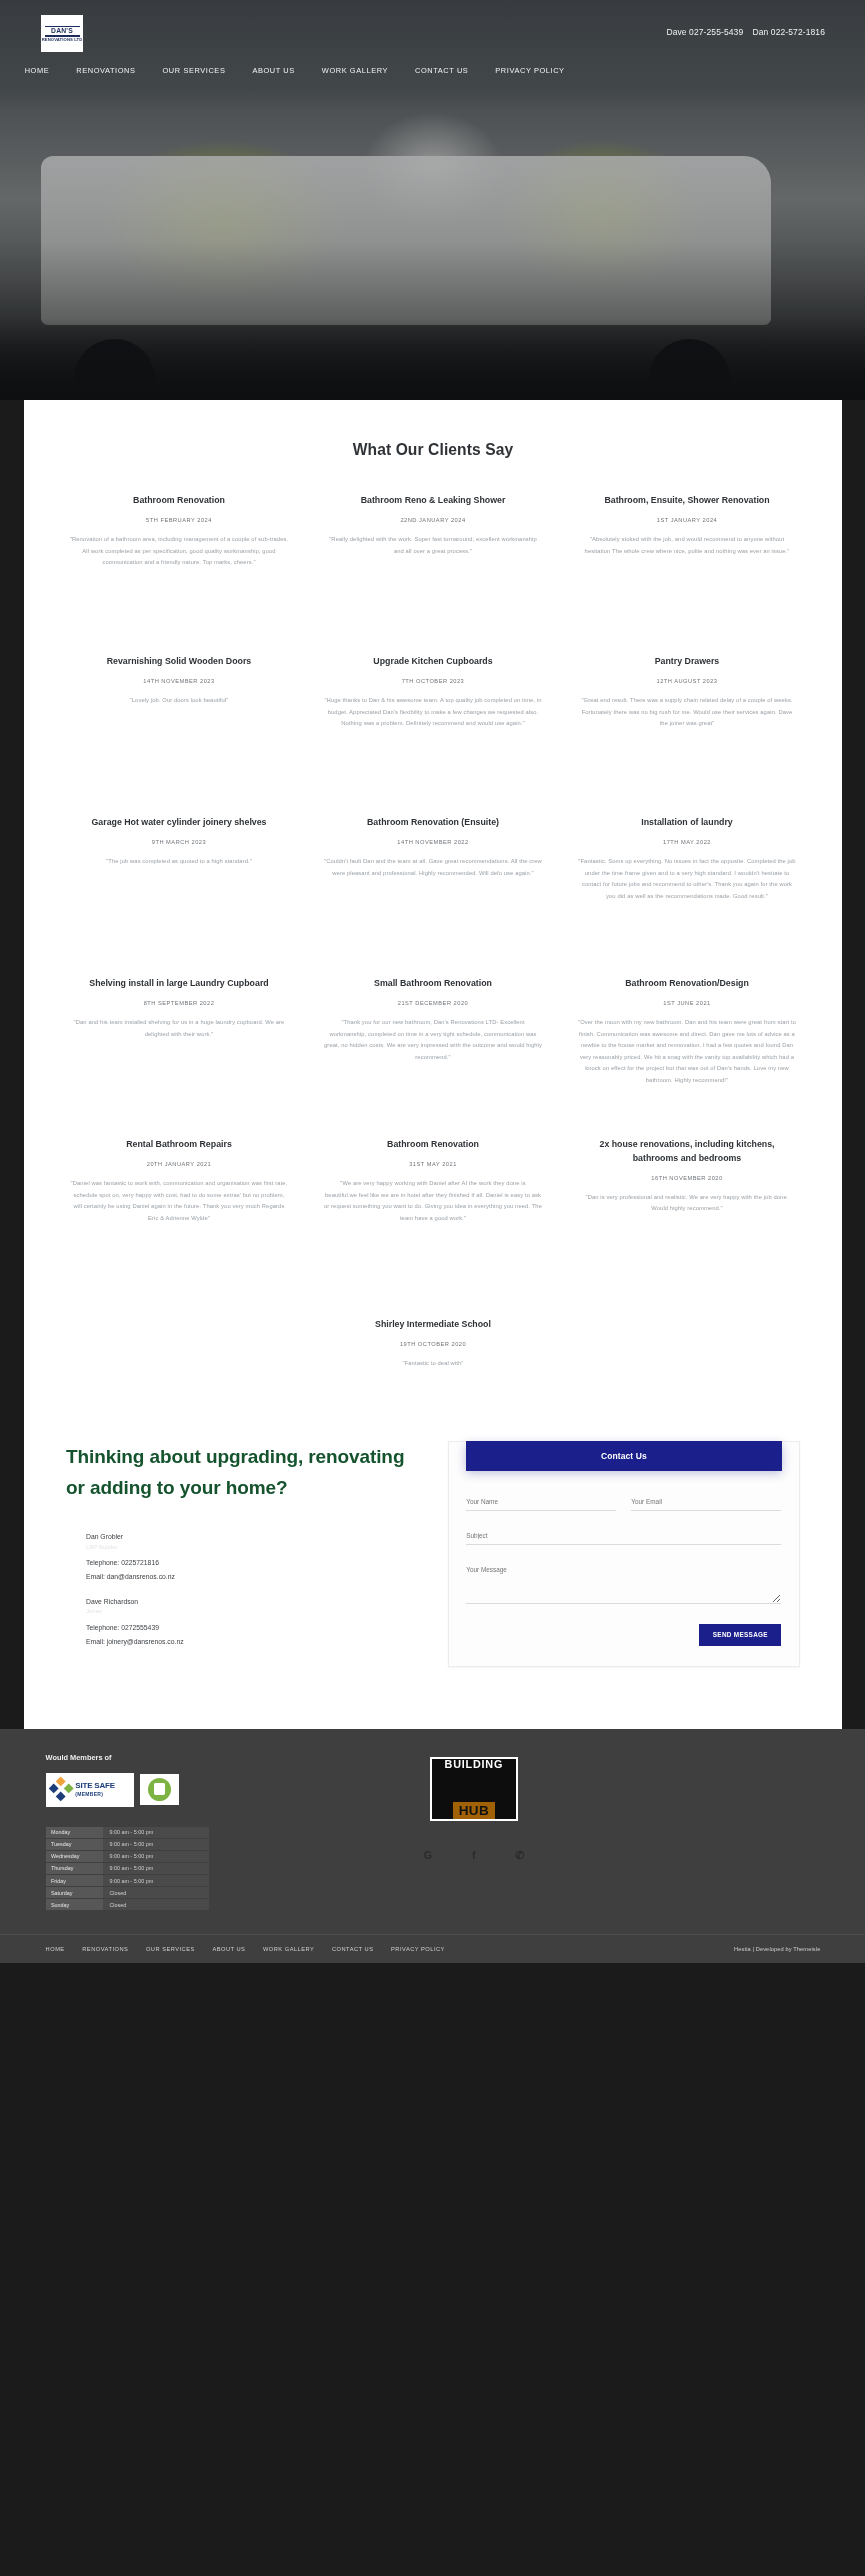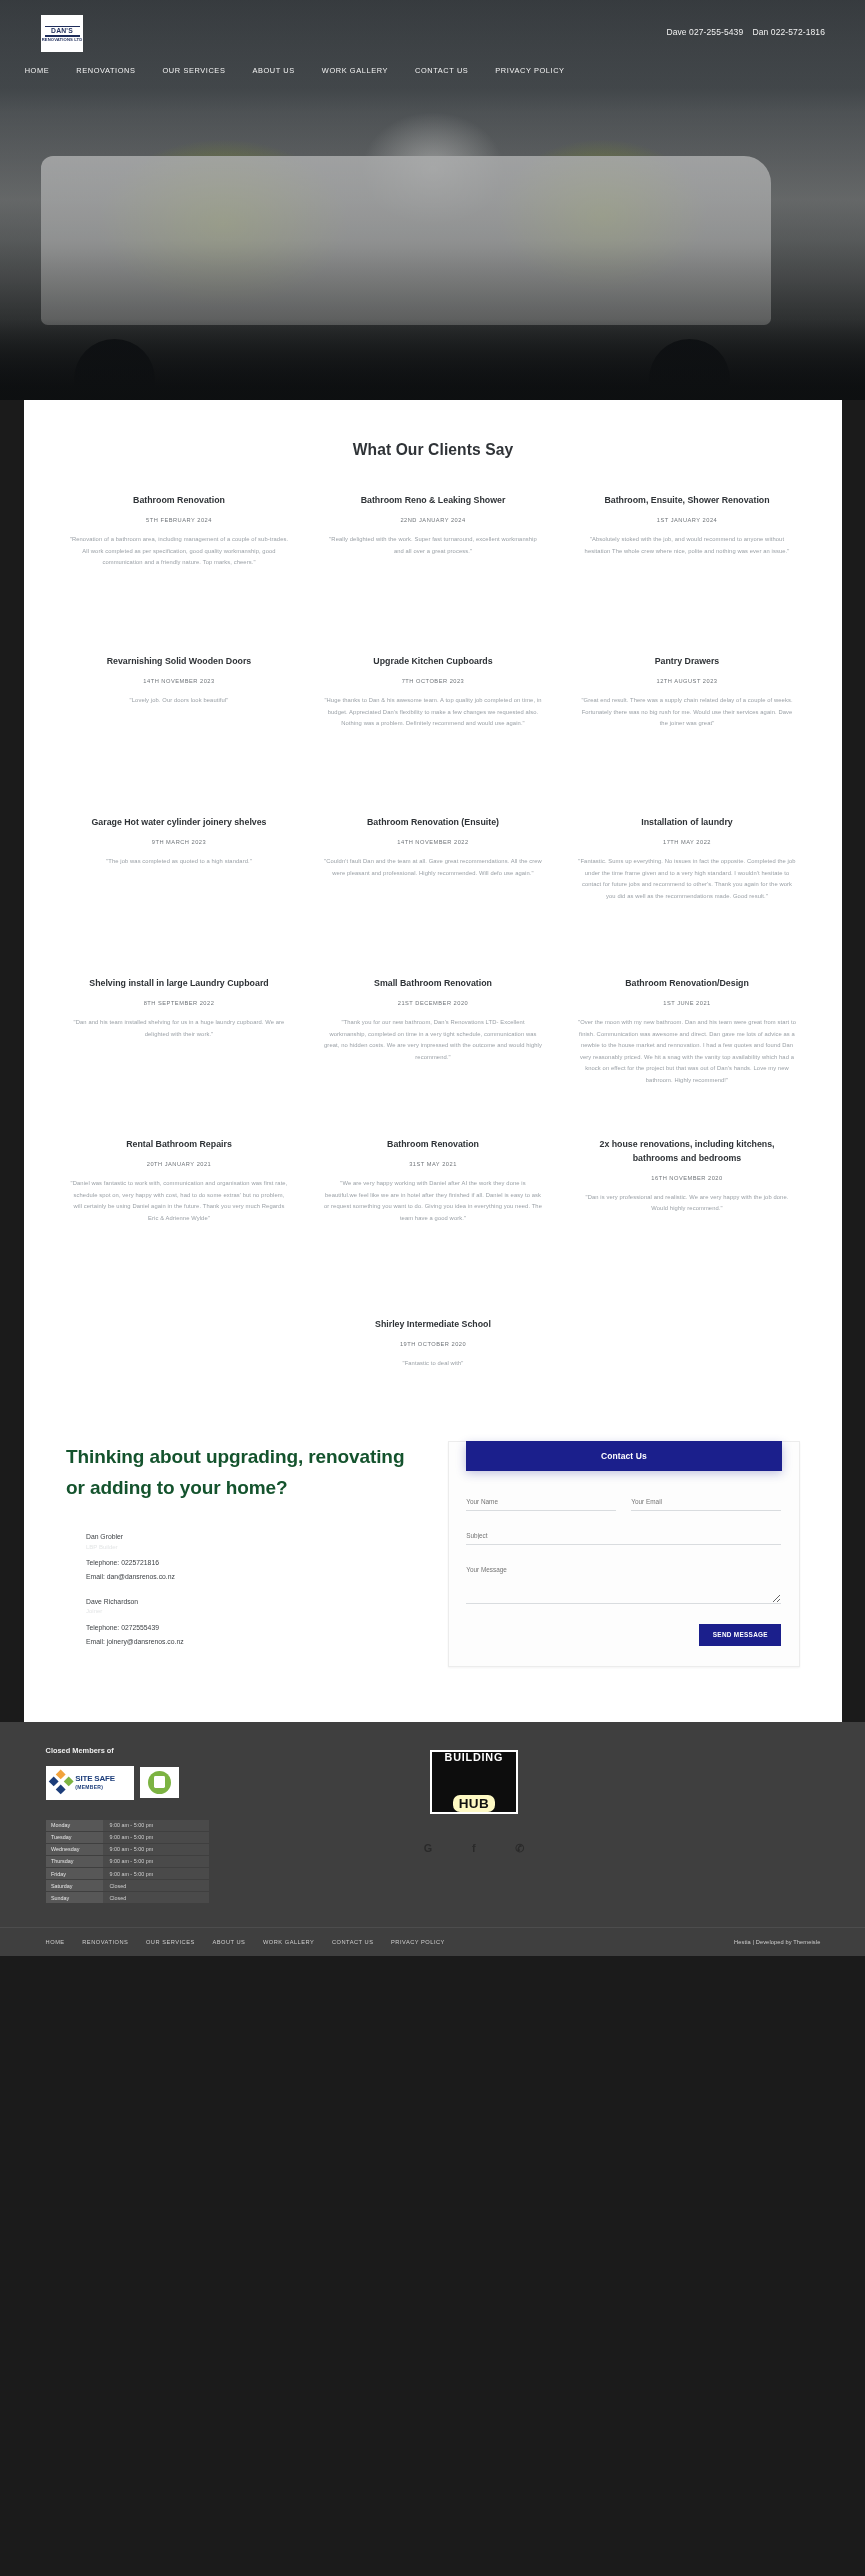--- a/index.html
+++ b/index.html
@@ -92,21 +92,21 @@
     margin-top:23px;
     color:#eaeaea;font-size:8.5px;line-height:2.1;letter-spacing:0.1px;
     text-shadow:0 0.7px 3.4px rgba(0,0,0,.6);
   }
 
   
   .panel {
     position:relative;
     width:818px;margin:0 auto;
     background:#ffffff;
-    padding:41px 0 8px 0;
+    padding:41px 0 15px 0;
     z-index:3;
   }
   .section-title {
     text-align:center;font-size:15.6px;font-weight:bold;color:#2f3337;
     letter-spacing:0.1px;margin-bottom:35px;
   }
 
   .grid {
     display:grid;
     grid-template-columns:repeat(3,1fr);
@@ -221,22 +221,22 @@
   .hrow .v { background:#4a4a4a;color:#cfcfcf;padding:2.7px 6.8px;flex:1;max-width:106px; }
 
   .hubcard {
     width:88px;height:64px;background:#0d0d0d;border:2px solid #fff;
     display:flex;flex-direction:column;align-items:center;justify-content:center;
     margin:0 auto;
     gap:29px;
   }
   .hub-b { color:#fff;font-size:10.8px;font-weight:bold;letter-spacing:0.8px;line-height:1; }
   .hub-h {
-    margin-top:3.4px;background:#fef9c3;color:#111;font-size:13.5px;font-weight:bold;
-    letter-spacing:0.3px;padding:0.7px 6px;line-height:1.15;border-radius:7px;
+    margin-top:3.4px;background:#a16207;color:#111;font-size:13.5px;font-weight:bold;
+    letter-spacing:0.3px;padding:0.7px 6px;line-height:1.15;
   }
   .socials { display:flex;gap:31px;justify-content:center;margin-top:27px; }
   .soc { width:15px;height:15px;display:flex;align-items:center;justify-content:center;color:#2a2a2a;font-size:10.8px;font-weight:bold; }
 
   .footer-bottom {
     margin-top:23px;border-top:0.7px solid #4d4d4d;
     background:#3f3f3f;
   }
   .fb-inner {
     width:818px;margin:0 auto;
@@ -429,21 +429,21 @@
         </div>
       </div>
     </div>
   </div>
 </div>
 
 <footer class="footer">
   <div class="footer-inner">
 
     <div class="f-left">
-      <div class="f-title">Closed Members of</div>
+      <div class="f-title">Would Members of</div>
       <div class="badges">
         <div class="badge-sitesafe">
           <div class="ss-diamond">
             <i style="background:#f2a33c;left:7.4px;top:0"></i>
             <i style="background:#1c3d7a;left:0;top:7.4px"></i>
             <i style="background:#7cb342;left:15px;top:7.4px"></i>
             <i style="background:#1c3d7a;left:7.4px;top:15px"></i>
           </div>
           <div class="badge-ss-text">
             <div class="ss-main">SITE SAFE</div>

